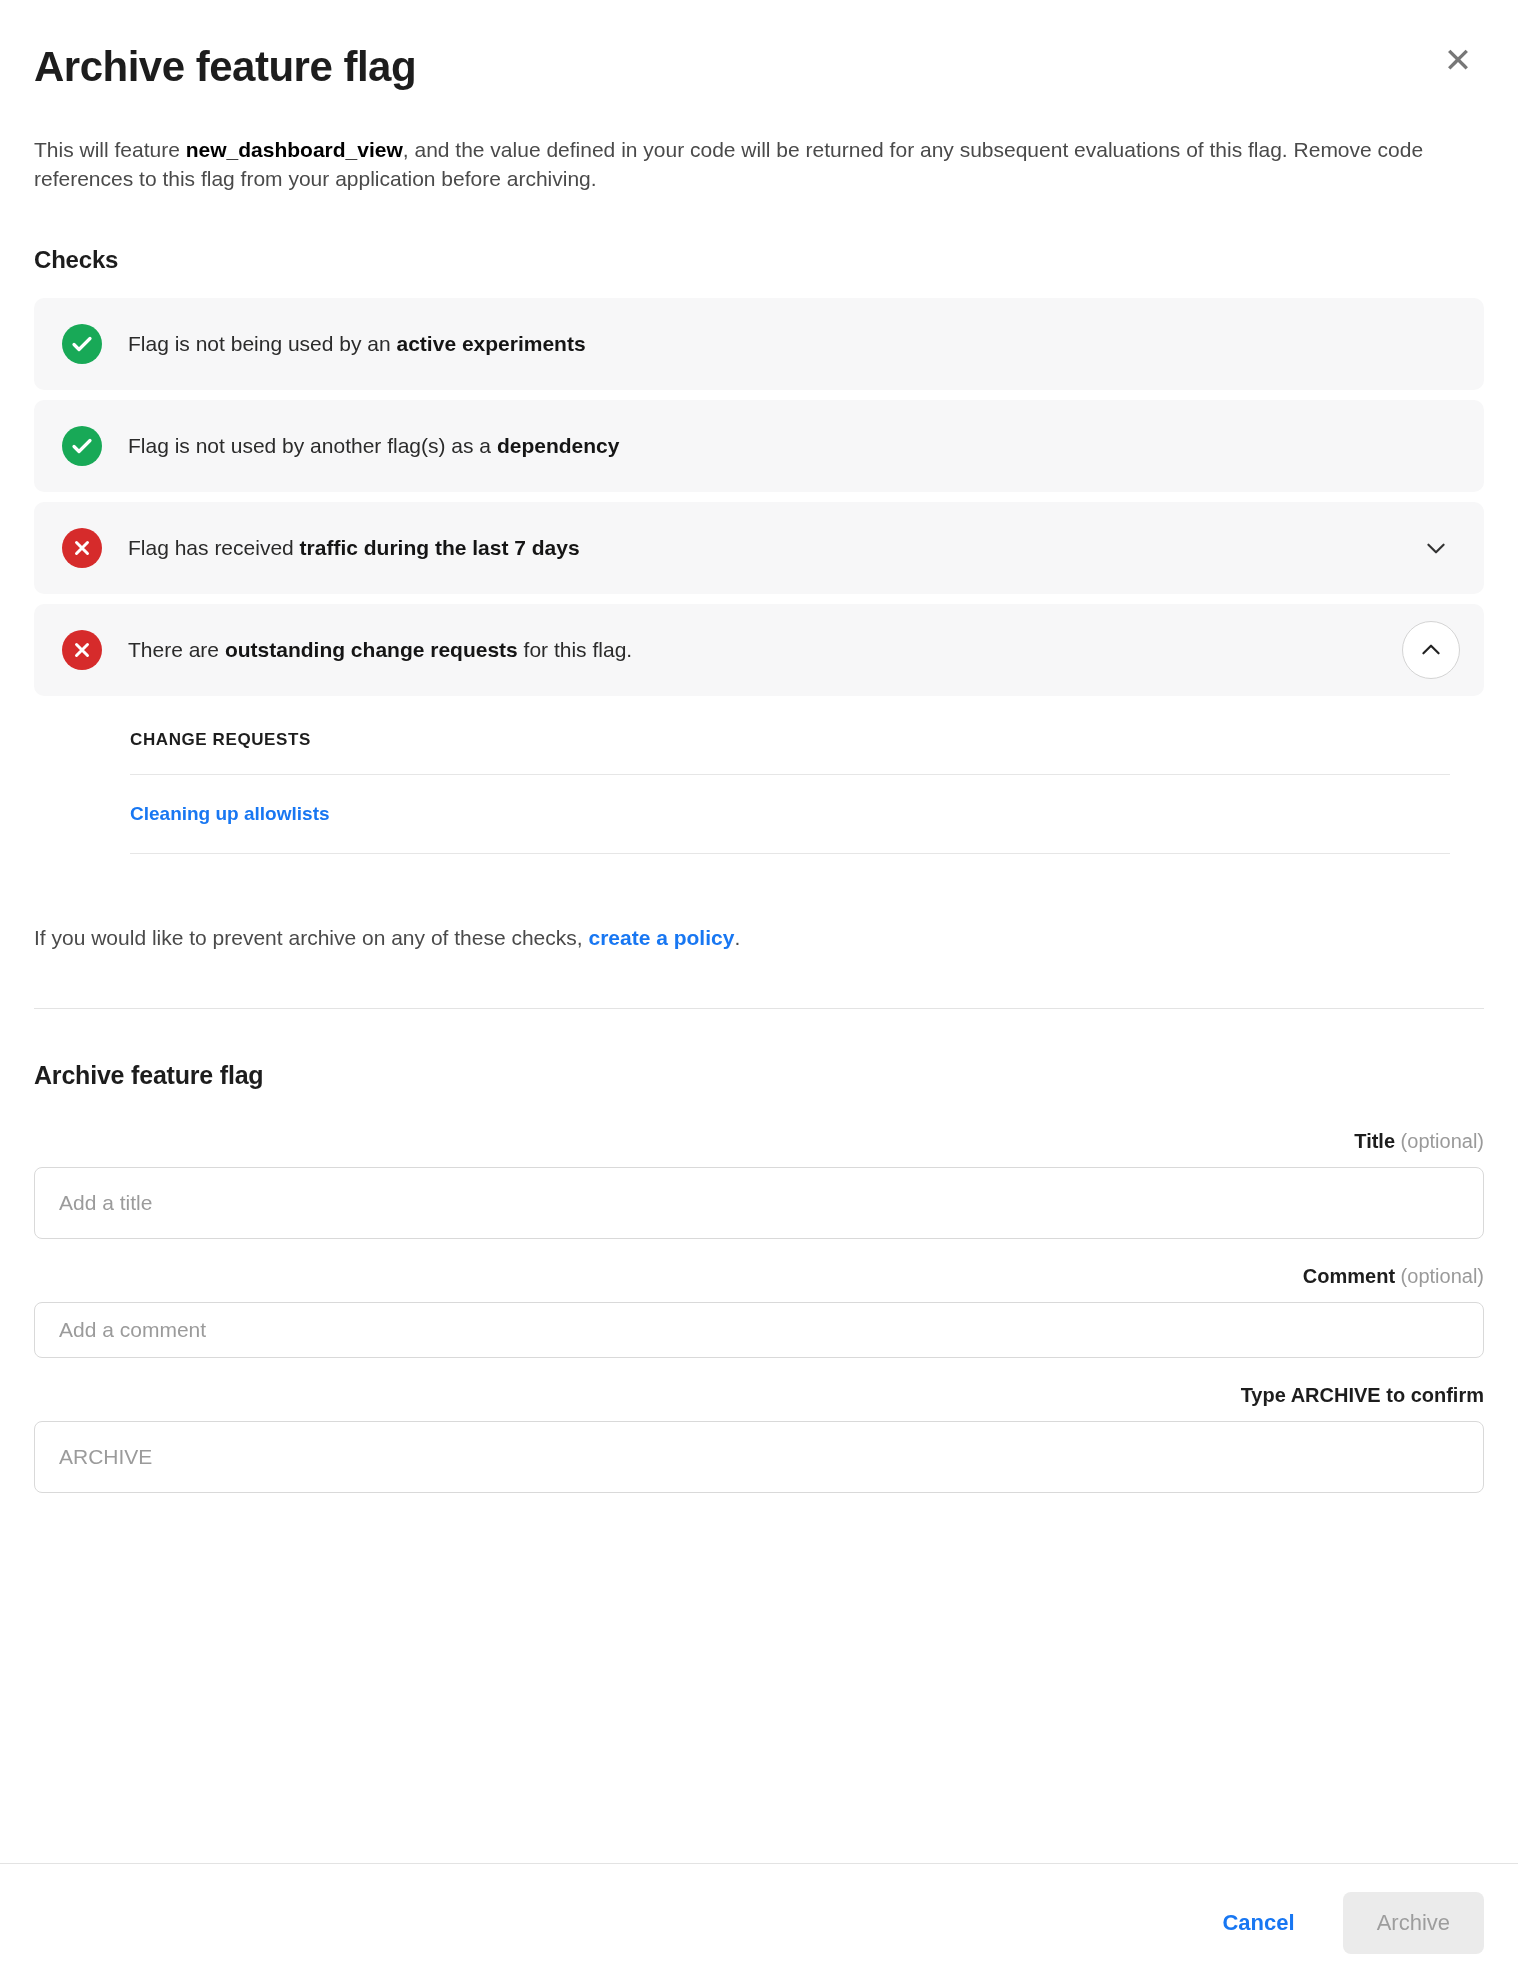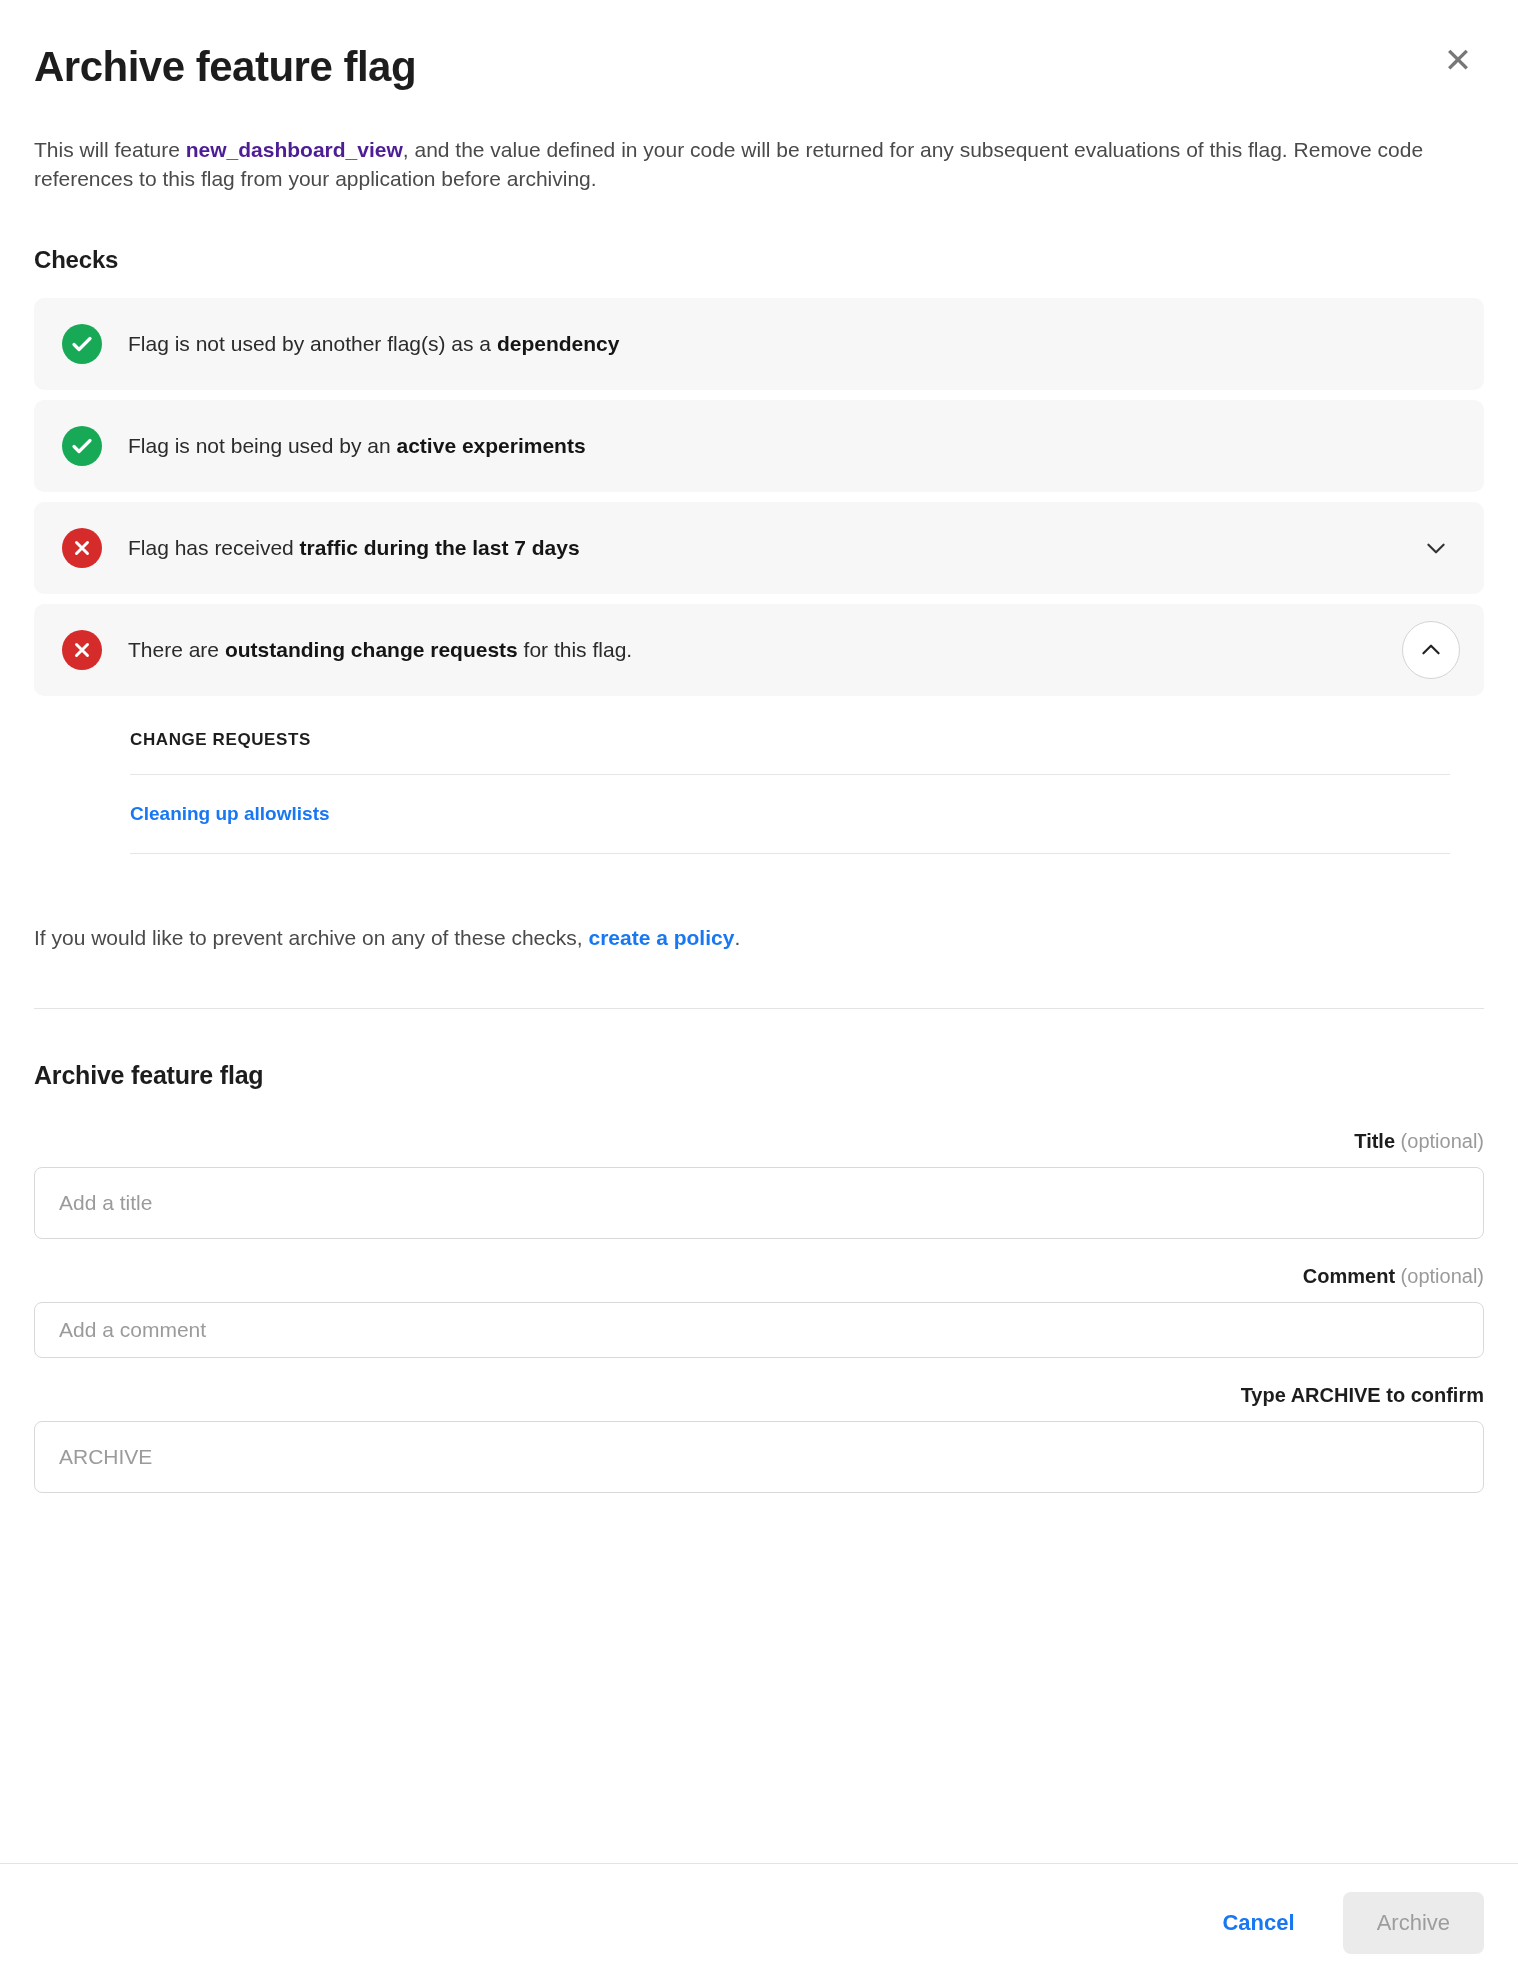--- a/index.html
+++ b/index.html
@@ -46,21 +46,21 @@
     letter-spacing: -0.5px;
     margin: 0 0 46px 0;
   }
   .description {
     font-size: 21px;
     line-height: 1.38;
     color: #4a4a4a;
     margin: 0 0 52px 0;
     max-width: 1400px;
   }
-  .description b { color: #4c1d95; font-weight: 700; margin-top: 41px; }
+  .description b { color: #000000; font-weight: 700; margin-top: 41px; }
   h2.section-title {
     font-size: 24px;
     font-weight: 700;
     margin: 0 0 24px 0;
     letter-spacing: -0.2px;
   }
   .check-row {
     background: #f7f7f8;
     border-radius: 10px;
     display: flex;
@@ -227,33 +227,33 @@
     <h2 class="section-title">Checks</h2>
 
     
     <div class="check-row">
       <span class="status-icon pass">
         <svg width="24" height="24" viewBox="0 0 24 24">
             <path d="M4 12.5l5 5L20 6.5" fill="none" stroke="#ffffff" stroke-width="3.2" stroke-linecap="round" stroke-linejoin="round"></path>
           </svg>
       </span>
       <span class="check-text">
-        <span>Flag is not used by another flag(s) as a </span><b>dependency</b><span></span>
+        <span>Flag is not being used by an </span><b>active experiments</b><span></span>
       </span>
     </div>
 
     
     <div class="check-row">
       <span class="status-icon pass">
         <svg width="24" height="24" viewBox="0 0 24 24">
             <path d="M4 12.5l5 5L20 6.5" fill="none" stroke="#ffffff" stroke-width="3.2" stroke-linecap="round" stroke-linejoin="round"></path>
           </svg>
       </span>
       <span class="check-text">
-        <span>Flag is not being used by an </span><b>active experiments</b><span></span>
+        <span>Flag is not used by another flag(s) as a </span><b>dependency</b><span></span>
       </span>
     </div>
 
     
     <div class="check-row">
       <span class="status-icon fail">
         <svg width="22" height="22" viewBox="0 0 24 24">
             <path d="M6 6l12 12M18 6L6 18" fill="none" stroke="#ffffff" stroke-width="3.2" stroke-linecap="round"></path>
           </svg>
       </span>

